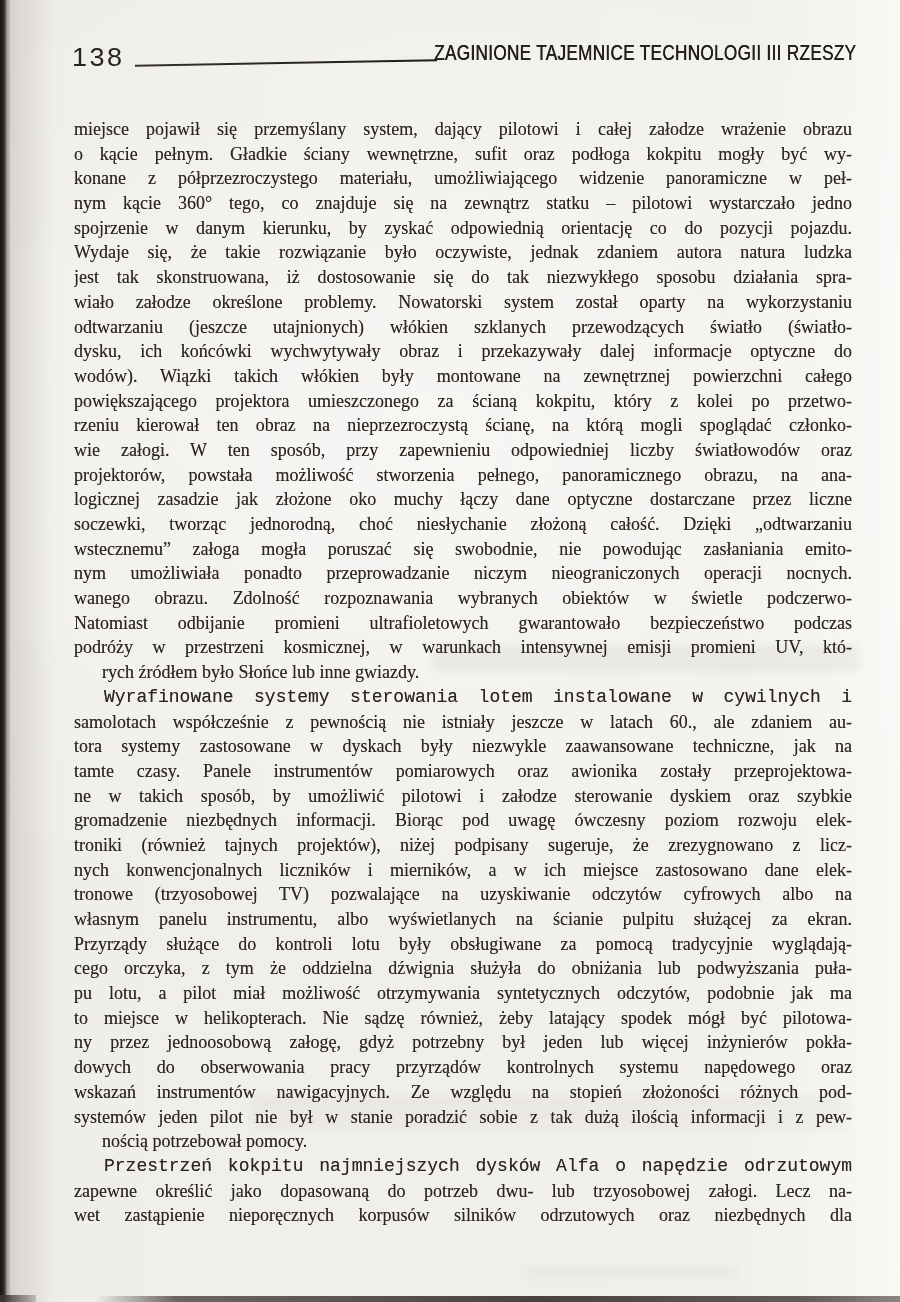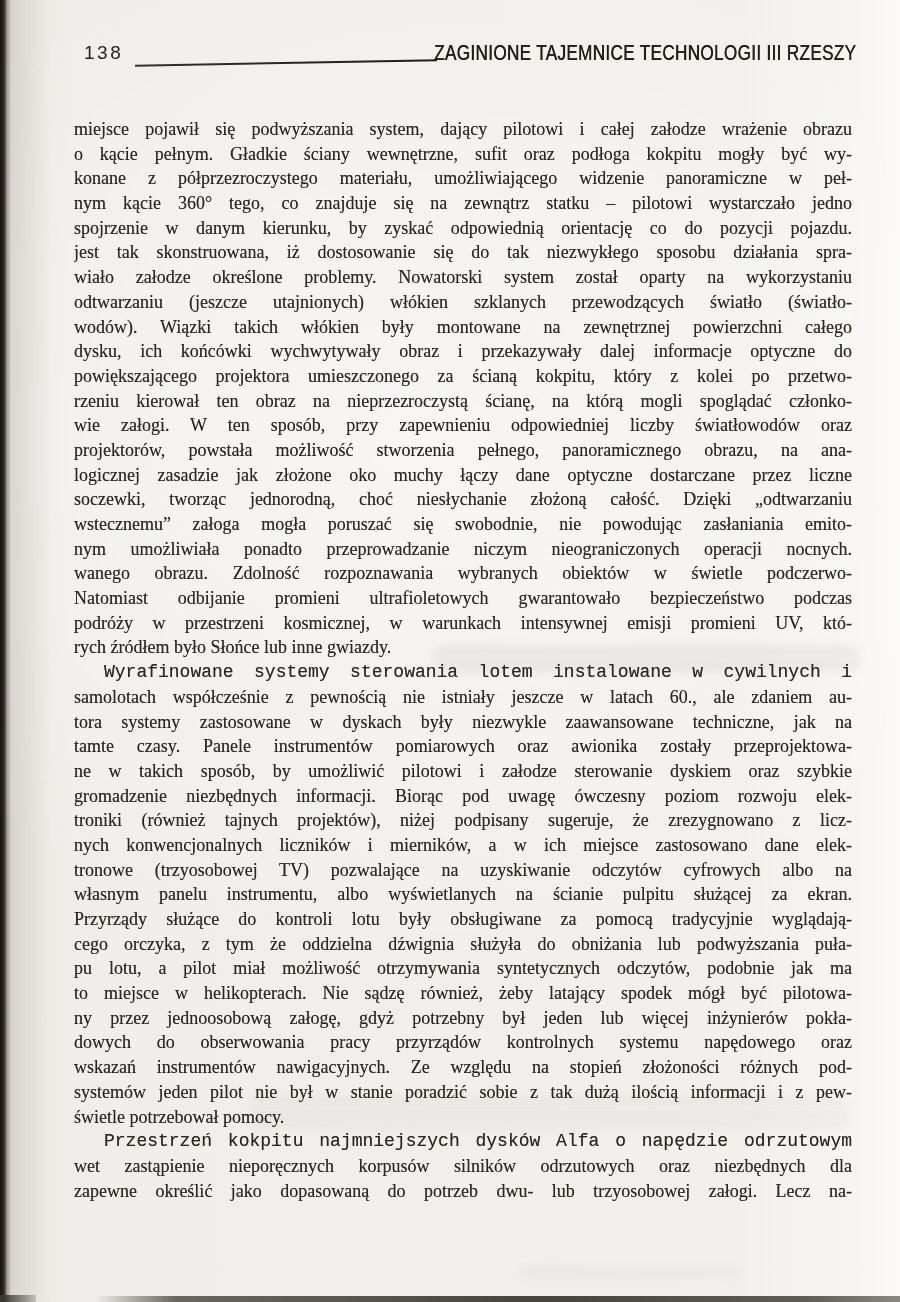--- a/index.html
+++ b/index.html
@@ -37,23 +37,23 @@
     position: absolute; pointer-events: none;
     background: repeating-linear-gradient(to bottom, rgba(110,104,98,0.28) 0 10px, rgba(110,104,98,0.06) 10px 14px);
     filter: blur(4px); opacity: 0.35; border-radius: 10px;
   }
   .ghost-1 { left: 432px; top: 646px; width: 428px; height: 26px; }
   .ghost-2 { left: 250px; top: 1096px; width: 600px; height: 34px; opacity: 0.22; }
   .ghost-3 { left: 520px; top: 1266px; width: 220px; height: 16px; opacity: 0.18; }
 
   
   .page-number {
-    position: absolute; left: 84px; top: 42px;
+    position: absolute; left: 72px; top: 42px;
     font-family: "Liberation Sans", sans-serif;
-    font-size: 19px; letter-spacing: 2.5px; color: #262320;
+    font-size: 27px; letter-spacing: 2.5px; color: #262320;
     transform: scaleY(0.98);
   }
   .header-rule {
     position: absolute; left: 135px; top: 62px; width: 302px; height: 2px;
     background: linear-gradient(to right, #35312d, #1e1b18);
     transform: rotate(-1deg);
   }
   .running-title {
     position: absolute; right: 44px; top: 40px;
     font-family: "Liberation Sans", sans-serif;
@@ -67,48 +67,49 @@
   .page-body {
     position: absolute; left: 74px; top: 117px; width: 778px;
     font-size: 18px; line-height: 24.7px; color: #2b2622;
     text-shadow: 0 0 0.6px rgba(43,38,34,0.55);
   }
   .line {
     height: 24.7px; overflow: hidden;
     text-align: justify; text-align-last: justify;
     white-space: normal;
   }
-  .line.last { text-align-last: left; }
+  .line.last { text-align-last: left; margin-left: 28px; }
   .line.indent { text-indent: 30px; font-family: Liberation Mono, monospace; }
 </style>
 </head>
 <body>
 
 <div class="scan">
   <div class="edge-left"></div>
   <div class="edge-left-soft"></div>
   <div class="ghost ghost-1"></div>
   <div class="ghost ghost-2"></div>
   <div class="ghost ghost-3"></div>
 
   <div class="page-number">138</div>
   <div class="header-rule"></div>
   <div class="running-title">ZAGINIONE TAJEMNICE TECHNOLOGII III RZESZY</div>
 
   <div class="page-body">
-      <div class="line">miejsce pojawił się podwyższania system, dający pilotowi i całej załodze wrażenie obrazu</div>
+      <div class="line">miejsce pojawił się przemyślany system, dający pilotowi i całej załodze wrażenie obrazu</div>
       <div class="line">o kącie pełnym. Gładkie ściany wewnętrzne, sufit oraz podłoga kokpitu mogły być wy-</div>
       <div class="line">konane z półprzezroczystego materiału, umożliwiającego widzenie panoramiczne w peł-</div>
       <div class="line">nym kącie 360° tego, co znajduje się na zewnątrz statku – pilotowi wystarczało jedno</div>
       <div class="line">spojrzenie w danym kierunku, by zyskać odpowiednią orientację co do pozycji pojazdu.</div>
+      <div class="line">Wydaje się, że takie rozwiązanie było oczywiste, jednak zdaniem autora natura ludzka</div>
       <div class="line">jest tak skonstruowana, iż dostosowanie się do tak niezwykłego sposobu działania spra-</div>
       <div class="line">wiało załodze określone problemy. Nowatorski system został oparty na wykorzystaniu</div>
       <div class="line">odtwarzaniu (jeszcze utajnionych) włókien szklanych przewodzących światło (światło-</div>
+      <div class="line">dysku, ich końcówki wychwytywały obraz i przekazywały dalej informacje optyczne do</div>
       <div class="line">wodów). Wiązki takich włókien były montowane na zewnętrznej powierzchni całego</div>
-      <div class="line">dysku, ich końcówki wychwytywały obraz i przekazywały dalej informacje optyczne do</div>
       <div class="line">powiększającego projektora umieszczonego za ścianą kokpitu, który z kolei po przetwo-</div>
       <div class="line">rzeniu kierował ten obraz na nieprzezroczystą ścianę, na którą mogli spoglądać członko-</div>
       <div class="line">wie załogi. W ten sposób, przy zapewnieniu odpowiedniej liczby światłowodów oraz</div>
       <div class="line">projektorów, powstała możliwość stworzenia pełnego, panoramicznego obrazu, na ana-</div>
       <div class="line">logicznej zasadzie jak złożone oko muchy łączy dane optyczne dostarczane przez liczne</div>
       <div class="line">soczewki, tworząc jednorodną, choć niesłychanie złożoną całość. Dzięki „odtwarzaniu</div>
       <div class="line">wstecznemu” załoga mogła poruszać się swobodnie, nie powodując zasłaniania emito-</div>
       <div class="line">nym umożliwiała ponadto przeprowadzanie niczym nieograniczonych operacji nocnych.</div>
       <div class="line">wanego obrazu. Zdolność rozpoznawania wybranych obiektów w świetle podczerwo-</div>
       <div class="line">Natomiast odbijanie promieni ultrafioletowych gwarantowało bezpieczeństwo podczas</div>
@@ -125,21 +126,21 @@
       <div class="line">tronowe (trzyosobowej TV) pozwalające na uzyskiwanie odczytów cyfrowych albo na</div>
       <div class="line">własnym panelu instrumentu, albo wyświetlanych na ścianie pulpitu służącej za ekran.</div>
       <div class="line">Przyrządy służące do kontroli lotu były obsługiwane za pomocą tradycyjnie wyglądają-</div>
       <div class="line">cego orczyka, z tym że oddzielna dźwignia służyła do obniżania lub podwyższania puła-</div>
       <div class="line">pu lotu, a pilot miał możliwość otrzymywania syntetycznych odczytów, podobnie jak ma</div>
       <div class="line">to miejsce w helikopterach. Nie sądzę również, żeby latający spodek mógł być pilotowa-</div>
       <div class="line">ny przez jednoosobową załogę, gdyż potrzebny był jeden lub więcej inżynierów pokła-</div>
       <div class="line">dowych do obserwowania pracy przyrządów kontrolnych systemu napędowego oraz</div>
       <div class="line">wskazań instrumentów nawigacyjnych. Ze względu na stopień złożoności różnych pod-</div>
       <div class="line">systemów jeden pilot nie był w stanie poradzić sobie z tak dużą ilością informacji i z pew-</div>
-      <div class="line last">świetle potrzebował pomocy.</div>
+      <div class="line last">nością potrzebował pomocy.</div>
       <div class="line indent">Przestrzeń kokpitu najmniejszych dysków Alfa o napędzie odrzutowym można by</div>
+      <div class="line">zapewne określić jako dopasowaną do potrzeb dwu- lub trzyosobowej załogi. Lecz na-</div>
       <div class="line">wet zastąpienie nieporęcznych korpusów silników odrzutowych oraz niezbędnych dla</div>
-      <div class="line">zapewne określić jako dopasowaną do potrzeb dwu- lub trzyosobowej załogi. Lecz na-</div>
     </div>
 
   <div class="edge-bottom"></div>
   <div class="edge-bottom-nub"></div>
 </div>
 
 </body></html>

